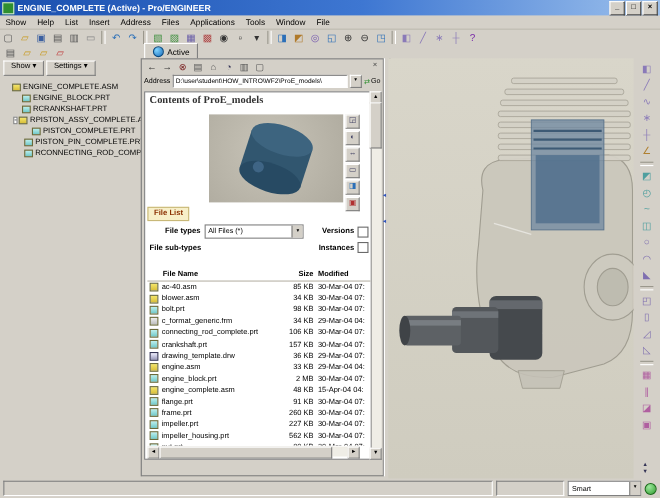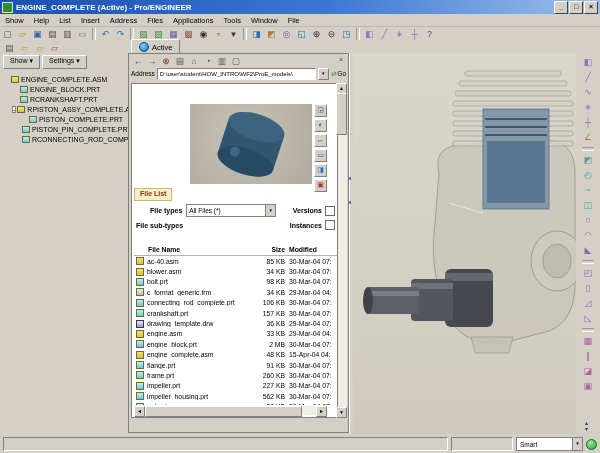--- a/index.html
+++ b/index.html
@@ -251,20 +251,21 @@
       <span>D:\user\student\HOW_INTRO\WF2\ProE_models\</span>
     </span>
     <span class="addr-drop raised">▾</span>
     <span class="go">
       <span class="glyph" style="color:#2f8f2f">⇄</span>
       <span>Go</span>
     </span>
   </div>
 
   <div class="bcontent">
+    <div class="bheading">Contents of ProE_models</div>
 
     <div class="preview">
       <svg width="122" height="80" viewBox="0 0 122 80">
         <g transform="rotate(18 60 40)">
           <rect x="32" y="22" width="58" height="36" fill="#31566f"></rect>
           <ellipse cx="61" cy="58" rx="29" ry="13" fill="#274a63"></ellipse>
           <ellipse cx="61" cy="22" rx="29" ry="13" fill="#3d647f"></ellipse>
           <circle cx="48" cy="52" r="5" fill="#3f6585"></circle>
         </g>
       </svg>

